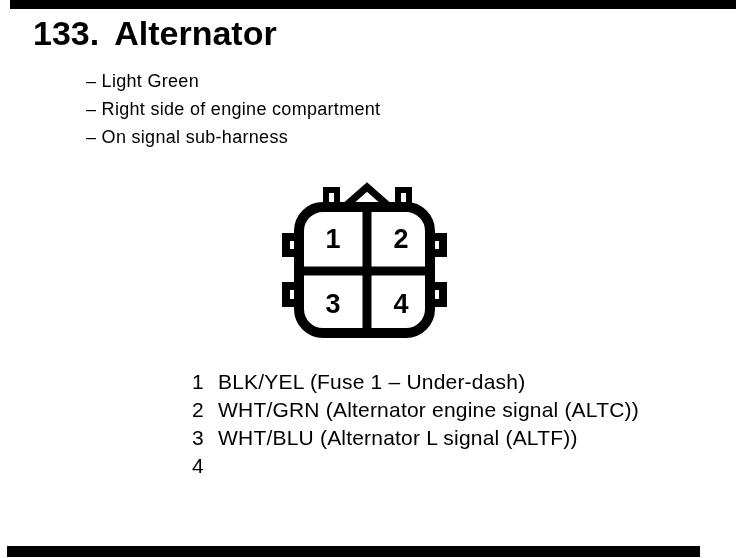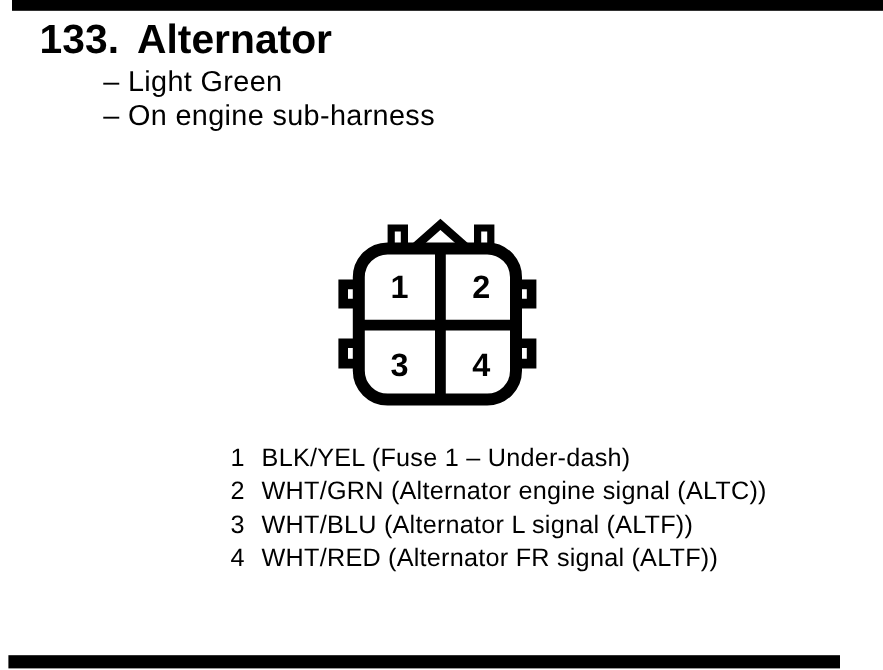--- a/index.html
+++ b/index.html
@@ -14,22 +14,22 @@
   .scan-bar.top { left:10px; top:0; width:726px; height:9px; }
   .scan-bar.bottom { left:7px; top:546px; width:693px; height:11px; }
 
   .title {
     position:absolute; left:33px; top:14px;
     font-size:34px; font-weight:700; white-space:nowrap;
   }
   .title .item-title { margin-left:15px; }
 
   .notes {
-    position:absolute; left:86px; top:55px;
-    font-size:24px; line-height:28px; letter-spacing:0.3px;
+    position:absolute; left:86px; top:67px;
+    font-size:18px; line-height:28px; letter-spacing:0.3px;
     white-space:nowrap;
   }
 
   .connector-svg { position:absolute; left:280px; top:178px; }
   .connector-svg .stroke { fill:none; stroke:#000; }
   .connector-svg text {
     font-family:"Liberation Sans","DejaVu Sans",sans-serif;
     font-size:27px; font-weight:700; fill:#000;
     text-anchor:middle;
   }
@@ -48,21 +48,22 @@
 <div class="page">
 
   <div class="scan-bar top"></div>
 
   <div class="title">
     <span class="item-number">133.</span><span class="item-title">Alternator</span>
   </div>
 
   <div class="notes">
     <div class="note">– Light Green</div>
-    <div class="note">– On engine sub-harness</div>
+    <div class="note">– Right side of engine compartment</div>
+    <div class="note">– On signal sub-harness</div>
   </div>
 
   <svg class="connector-svg" width="174" height="174" viewBox="0 0 174 174" xmlns="http://www.w3.org/2000/svg">
 
     <path class="stroke" stroke-width="6" d="M 46,30 V 12 H 57 V 30"></path>
     <path class="stroke" stroke-width="6" d="M 118,30 V 12 H 129 V 30"></path>
 
     <path class="stroke" stroke-width="7" stroke-linejoin="miter" d="M 62,31 L 87,9 L 112,31"></path>
 
     <path class="stroke" stroke-width="8" d="M 19,59 H 6 V 75 H 19"></path>
@@ -89,19 +90,18 @@
     <div class="pin-row">
       <span class="num">2</span>
       <span class="desc">WHT/GRN (Alternator engine signal (ALTC))</span>
     </div>
     <div class="pin-row">
       <span class="num">3</span>
       <span class="desc">WHT/BLU (Alternator L signal (ALTF))</span>
     </div>
     <div class="pin-row">
       <span class="num">4</span>
-      <span class="desc">WHT/RED (Alternator FR signal (ALTF))</span>
     </div>
   </div>
 
   <div class="scan-bar bottom"></div>
 
 </div>
 
 </body></html>

